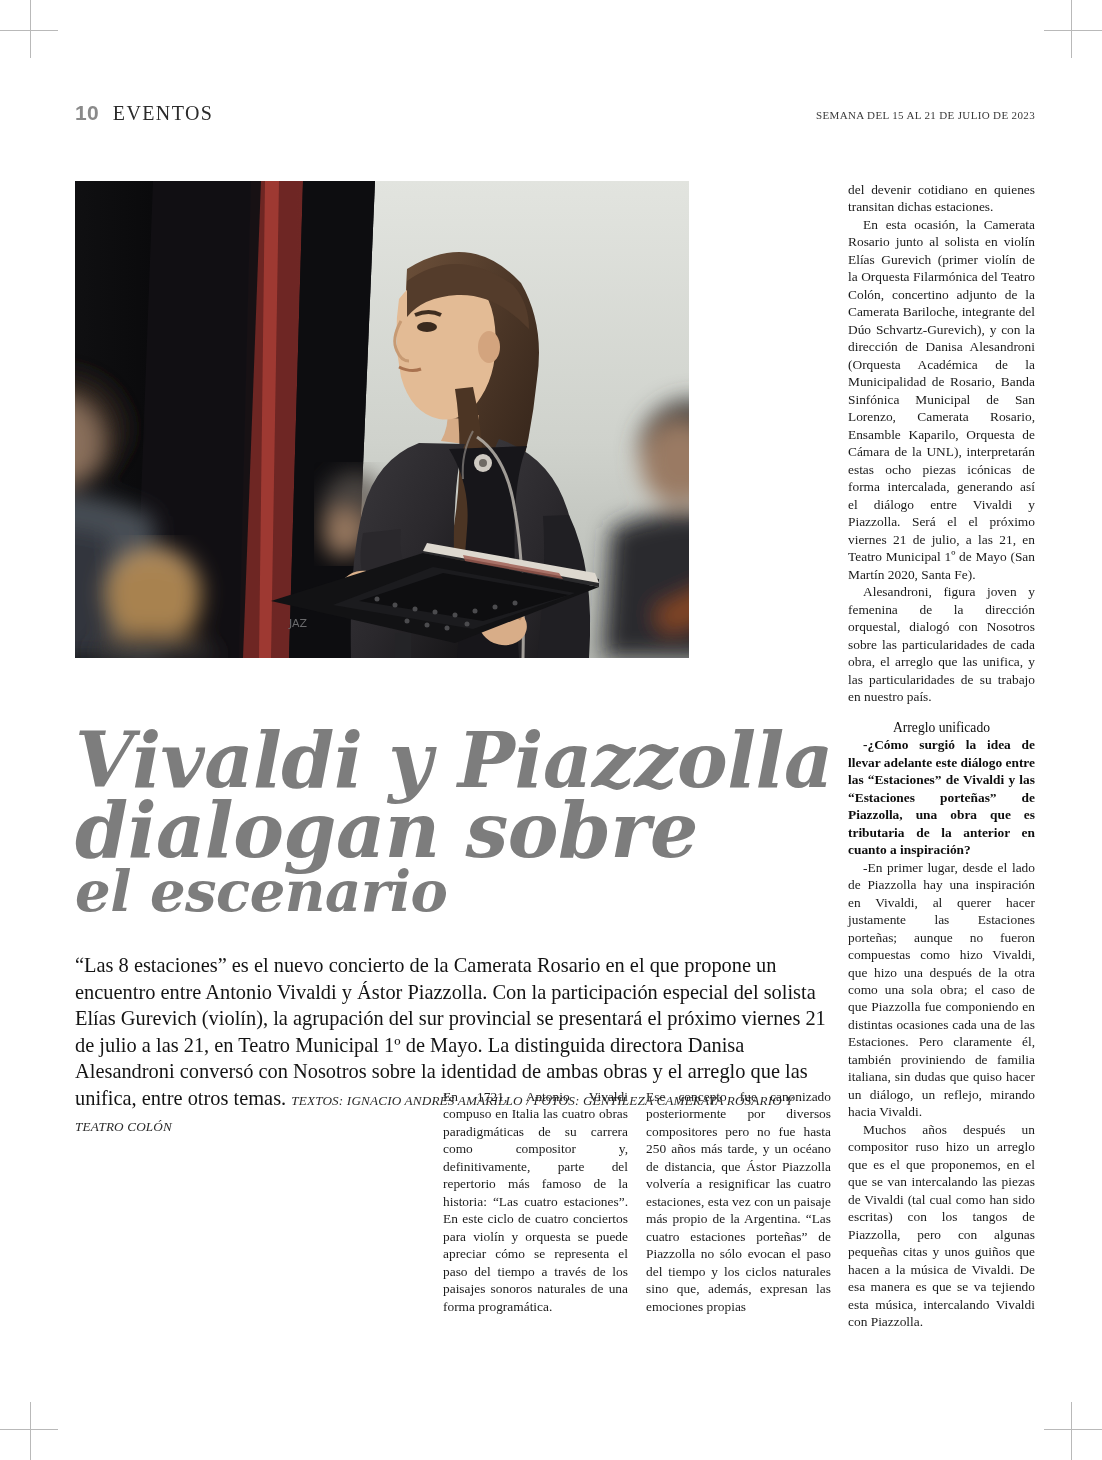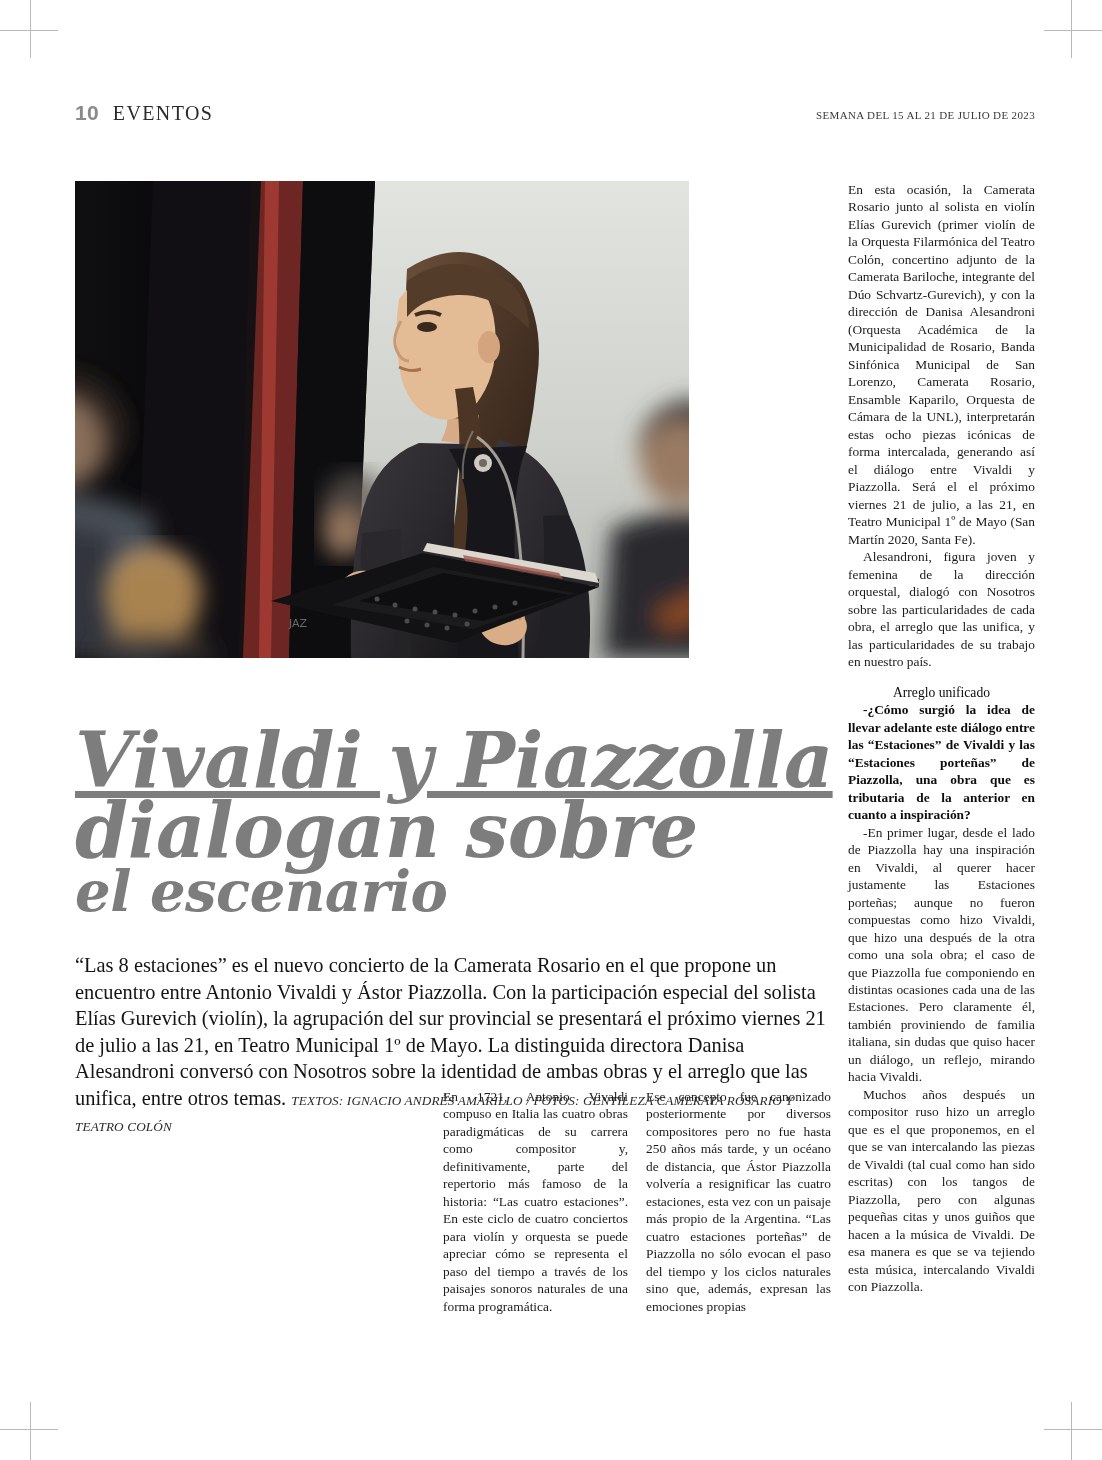--- a/index.html
+++ b/index.html
@@ -97,21 +97,21 @@
     width: 770px;
     color: #7d7d7d;
     font-family: "DejaVu Serif", "Liberation Serif", serif;
     font-weight: bold;
     font-style: italic;
     font-size: 75px;
     line-height: 0.92;
     letter-spacing: -0.5px;
   }
   .headline .hl-line { display: block; white-space: nowrap; }
-  .headline .hl-line:nth-child(1) { font-size: 76px; text-decoration: underline; }
+  .headline .hl-line:nth-child(1) { font-size: 76px; }
   .headline .hl-line:nth-child(2) { font-size: 76px; }
   .headline .hl-line:nth-child(3) { font-size: 56px; }
 
   
   .lead {
     position: absolute;
     left: 0;
     top: 876px;
     width: 755px;
     font-size: 20.4px;
@@ -352,20 +352,21 @@
     </div>
     <div class="col">
       <p class="no-indent">En 1721, Antonio Vivaldi compuso en Italia las cuatro obras paradigmáticas de su carrera como compositor y, definitivamente, parte del repertorio más famoso de la historia: “Las cuatro estaciones”. En este ciclo de cuatro conciertos para violín y orquesta se puede apreciar cómo se representa el paso del tiempo a través de los paisajes sonoros naturales de una forma programática.</p>
     </div>
     <div class="col">
       <p class="no-indent">Ese concepto fue canonizado posteriormente por diversos compositores pero no fue hasta 250 años más tarde, y un océano de distancia, que Ástor Piazzolla volvería a resignificar las cuatro estaciones, esta vez con un paisaje más propio de la Argentina. “Las cuatro estaciones porteñas” de Piazzolla no sólo evocan el paso del tiempo y los ciclos naturales sino que, además, expresan las emociones propias</p>
     </div>
   </div>
 
   <div class="rail">
+    <p class="no-indent">del devenir cotidiano en quienes transitan dichas estaciones.</p>
     <p>En esta ocasión, la Camerata Rosario junto al solista en violín Elías Gurevich (primer violín de la Orquesta Filarmónica del Teatro Colón, concertino adjunto de la Camerata Bariloche, integrante del Dúo Schvartz-Gurevich), y con la dirección de Danisa Alesandroni (Orquesta Académica de la Municipalidad de Rosario, Banda Sinfónica Municipal de San Lorenzo, Camerata Rosario, Ensamble Kaparilo, Orquesta de Cámara de la UNL), interpretarán estas ocho piezas icónicas de forma intercalada, generando así el diálogo entre Vivaldi y Piazzolla. Será el el próximo viernes 21 de julio, a las 21, en Teatro Municipal 1º de Mayo (San Martín 2020, Santa Fe).</p>
     <p>Alesandroni, figura joven y femenina de la dirección orquestal, dialogó con Nosotros sobre las particularidades de cada obra, el arreglo que las unifica, y las particularidades de su trabajo en nuestro país.</p>
     <h3>Arreglo unificado</h3>
     <p class="q">-¿Cómo surgió la idea de llevar adelante este diálogo entre las “Estaciones” de Vivaldi y las “Estaciones porteñas” de Piazzolla, una obra que es tributaria de la anterior en cuanto a inspiración?</p>
     <p>-En primer lugar, desde el lado de Piazzolla hay una inspiración en Vivaldi, al querer hacer justamente las Estaciones porteñas; aunque no fueron compuestas como hizo Vivaldi, que hizo una después de la otra como una sola obra; el caso de que Piazzolla fue componiendo en distintas ocasiones cada una de las Estaciones. Pero claramente él, también proviniendo de familia italiana, sin dudas que quiso hacer un diálogo, un reflejo, mirando hacia Vivaldi.</p>
     <p>Muchos años después un compositor ruso hizo un arreglo que es el que proponemos, en el que se van intercalando las piezas de Vivaldi (tal cual como han sido escritas) con los tangos de Piazzolla, pero con algunas pequeñas citas y unos guiños que hacen a la música de Vivaldi. De esa manera es que se va tejiendo esta música, intercalando Vivaldi con Piazzolla.</p>
   </div>
 
 </div>
 

